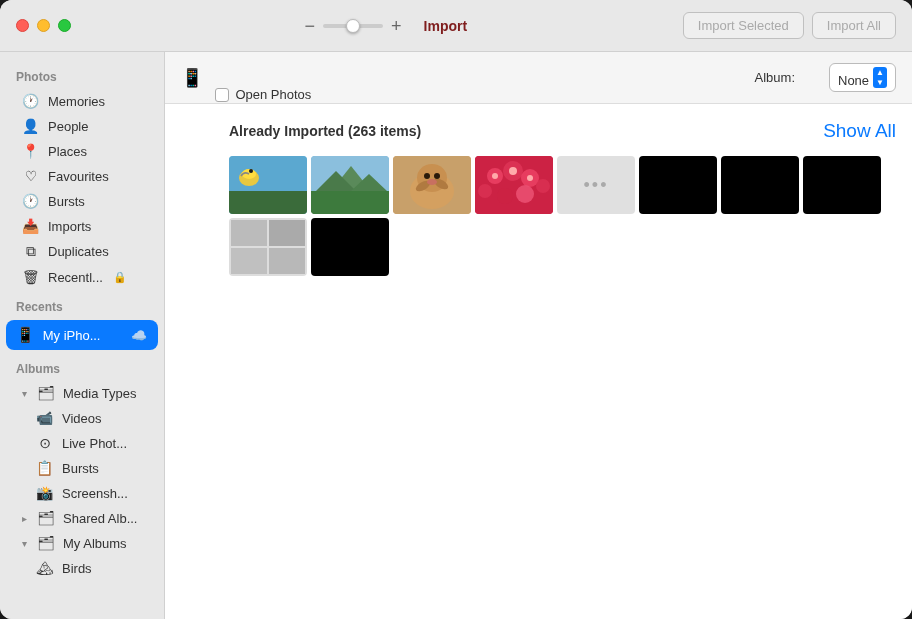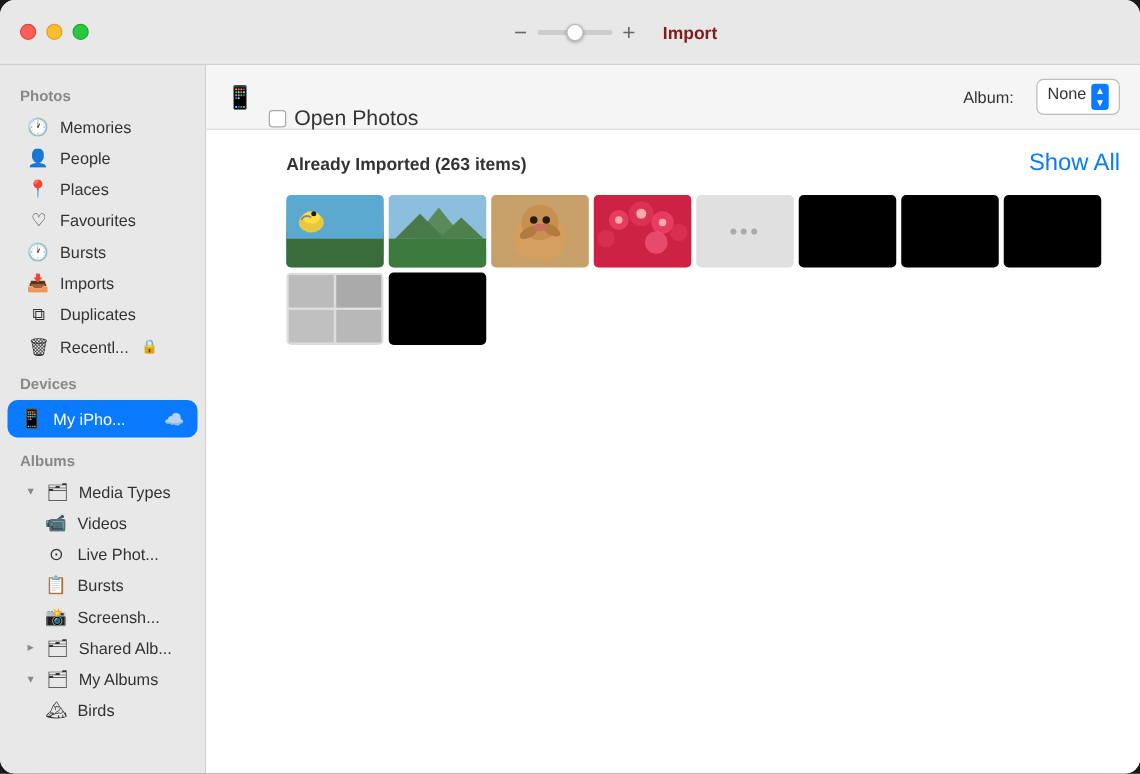--- a/index.html
+++ b/index.html
@@ -195,41 +195,41 @@
       align-items: center;
       padding: 0 16px;
       gap: 12px;
       flex-shrink: 0;
     }
 
     .open-photos-check {
       display: flex;
       align-items: center;
       gap: 6px;
-      font-size: 17px;
+      font-size: 13px;
       color: #333;
       margin-top: 34px;
     }
 
     .checkbox {
       width: 14px;
       height: 14px;
       border: 1.5px solid #aaa;
       border-radius: 3px;
       background: white;
     }
 
     .device-icon {
       font-size: 18px;
       color: #555;
     }
 
     .album-select {
       display: flex;
-      align-items: flex-start;
+      align-items: flex-end;
       background: white;
       border: 1px solid #bbb;
       border-radius: 6px;
       padding: 3px 8px;
       font-size: 13px;
       color: #333;
       gap: 4px;
     }
 
     .album-stepper {
@@ -363,20 +363,24 @@
 
     <div class="titlebar-center">
       <div style="display:flex;align-items:center;gap:6px;">
         <button class="zoom-btn">−</button>
         <input type="range" class="zoom-slider" min="0" max="100" value="50" style="">
         <button class="zoom-btn">+</button>
       </div>
       <span class="titlebar-title">Import</span>
     </div>
 
+    <div class="titlebar-buttons">
+      <button class="tb-btn disabled">Import Selected</button>
+      <button class="tb-btn disabled">Import All</button>
+    </div>
   </div>
 
   <div class="main">
 
     <div class="sidebar">
       <div class="sidebar-section-label">Photos</div>
 
       <div class="sidebar-item">
         <span class="icon">🕐</span>
         <span>Memories</span>
@@ -404,21 +408,21 @@
       <div class="sidebar-item">
         <span class="icon">⧉</span>
         <span>Duplicates</span>
       </div>
       <div class="sidebar-item">
         <span class="icon">🗑</span>
         <span>Recentl...</span>
         <span class="sidebar-lock">🔒</span>
       </div>
 
-      <div class="sidebar-section-label">Devices</div>
+      <div class="sidebar-section-label">Recents</div>
 
       <div class="sidebar-device-item">
         <span class="icon">📱</span>
         <span>My iPho...</span>
         <span class="cloud-icon">☁️</span>
       </div>
 
       <div class="sidebar-section-label">Albums</div>
 
       <div class="sidebar-item">
@@ -462,21 +466,21 @@
 
     <div class="content">
 
       <div class="content-toolbar">
         <span class="device-icon">📱</span>
         <div class="open-photos-check">
           <div class="checkbox"></div>
           <span>Open Photos</span>
         </div>
         <span style="flex:1"></span>
-        <span style="font-size:13px;color:#333;margin-right:6px;">Album:</span>
+        <span style="font-size:13px;color:#333;margin-right:22px;">Album:</span>
         <div class="album-select">
           <span>None</span>
           <div class="album-stepper">
             <span class="stepper-arrow">▲</span>
             <span class="stepper-arrow">▼</span>
           </div>
         </div>
       </div>
 
       <div class="content-body">

